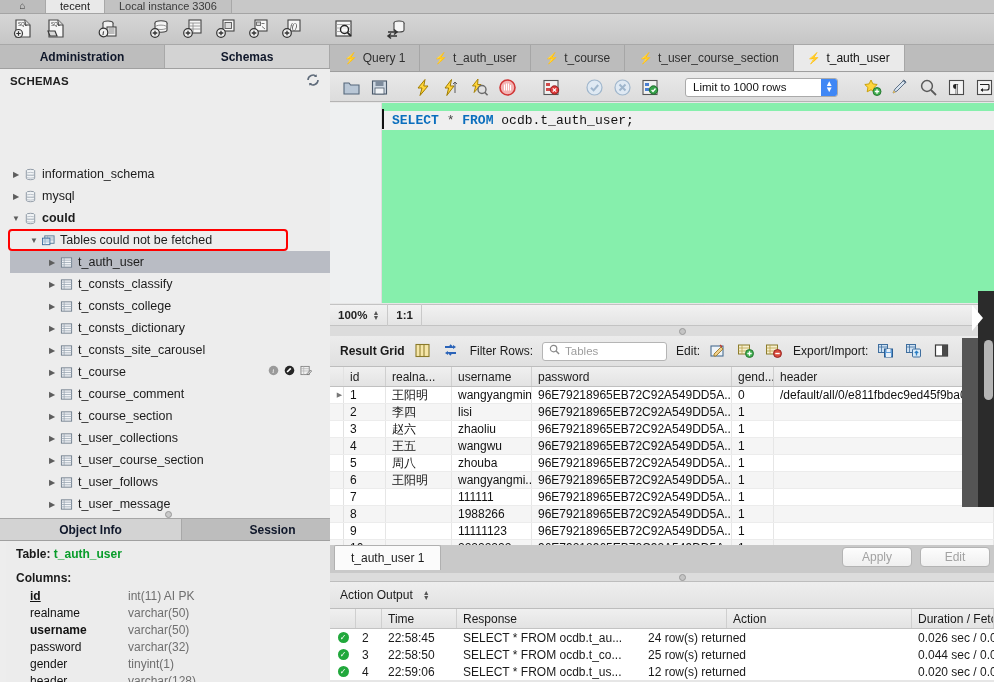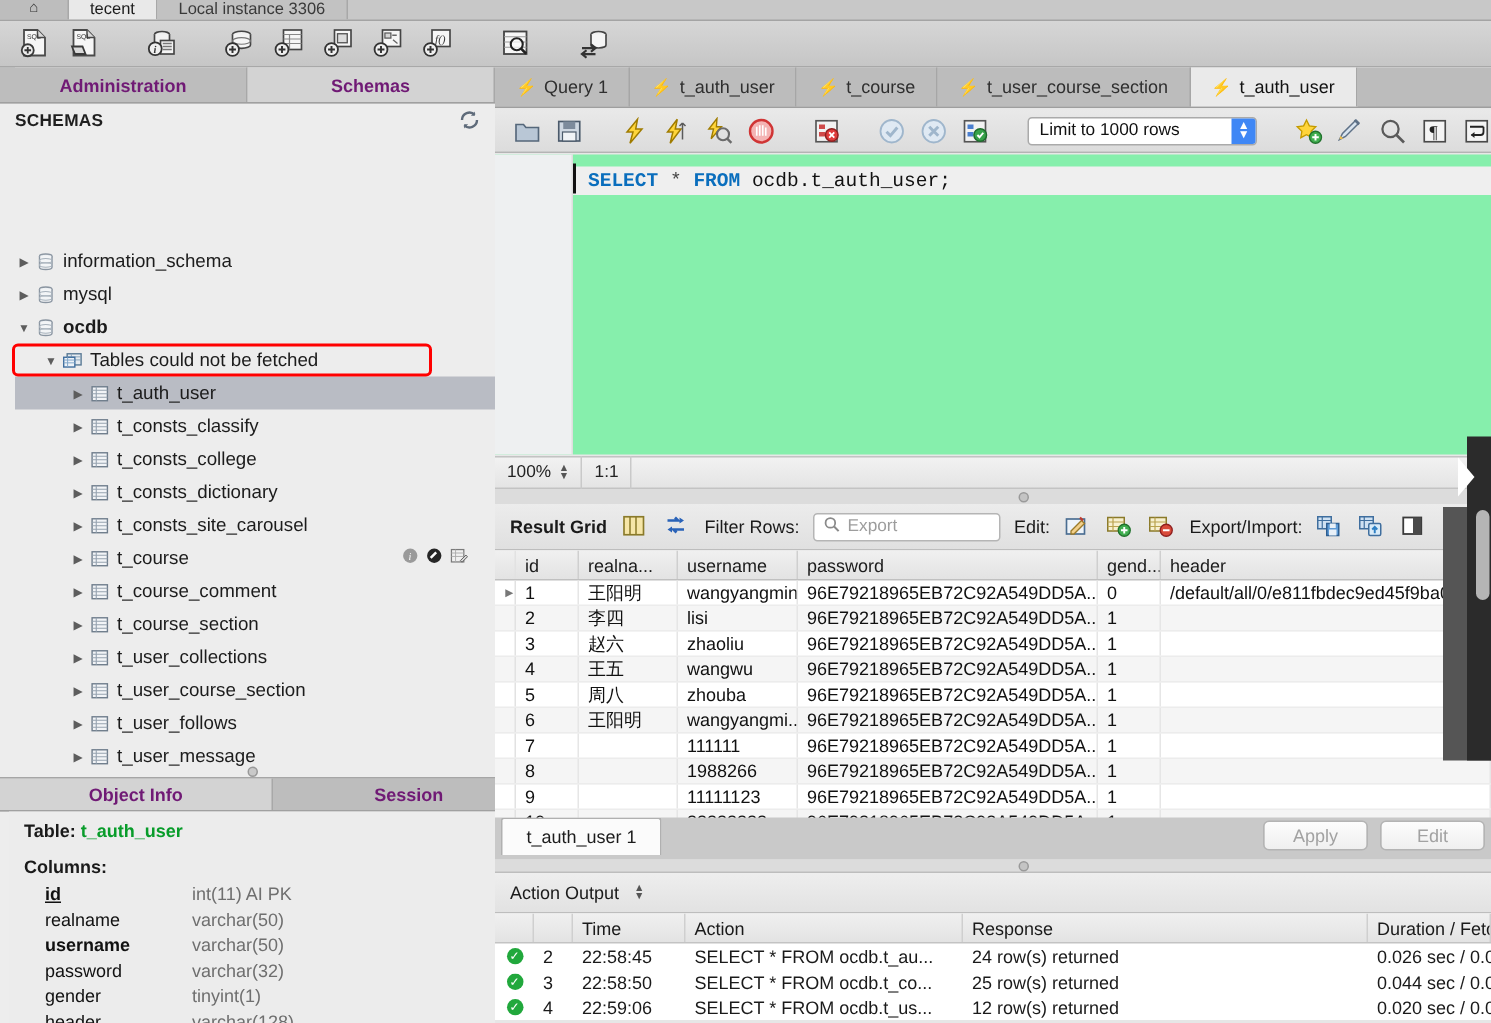--- a/index.html
+++ b/index.html
@@ -39,21 +39,21 @@
   .tbtn svg{ display:block; }
   .tbsep{ width:8px; }
 
   
   .leftpane{ position:absolute; left:0; top:45px; width:330px; height:637px; background:#ededed; }
   .darkstrip{ position:absolute; left:0; top:45px; width:10px; height:166px; background:#272a38; }
 
   .lp-tabs{ position:absolute; left:0; top:0; width:330px; height:24px; display:flex;
     background:#bfbfbf; border-bottom:1px solid #a0a0a0; }
   .lp-tab{ flex:1; display:flex; align-items:center; justify-content:center;
-    font-size:12px; font-weight:bold; color:#701a75; border-right:1px solid #a8a8a8;
+    font-size:12px; font-weight:bold; color:#0f172a; border-right:1px solid #a8a8a8;
     background:#bdbdbd; }
   .lp-tab.active{ background:#d3d3d3; }
 
   .lp-head{ position:absolute; left:0; top:25px; width:330px; height:22px;
     background:#ededed; display:flex; align-items:center; padding:0 10px; }
   .lp-head .t{ font-size:11.5px; font-weight:bold; color:#1f1f1f; letter-spacing:.2px;}
   .lp-head .r{ margin-left:auto; }
 
   .filterbox{ position:absolute; left:16px; top:96px; width:300px; height:19px;
     background:#fff; border:1px solid #b9b9b9; border-radius:10px;
@@ -119,21 +119,21 @@
   .codeline{ position:absolute; left:52px; top:8px; height:19px; width:612px;
      background:#efefef; display:flex; align-items:center; }
   .caret{ position:absolute; left:52px; top:6px; width:2px; height:20px; background:#111; }
   .code{ font-family:"Liberation Mono", monospace; font-size:13px; padding-left:10px; white-space:pre; }
   .kw{ color:#0a6ebd; font-weight:bold; }
   .op{ color:#444; }
   .id{ color:#111; }
 
   .zoombar{ position:absolute; left:0; top:259px; width:664px; height:22px;
      background:linear-gradient(#f2f2f2,#e4e4e4); border-top:1px solid #c3c3c3;
-     border-bottom:1px solid #c3c3c3; display:flex; align-items:center; font-size:11.5px; color:#222; }
+     border-bottom:1px solid #c3c3c3; display:flex; align-items:center; font-size:11.5px; color:#222;font-weight:bold; }
   .zb-cell{ height:22px; display:flex; align-items:center; padding:0 8px; border-right:1px solid #c9c9c9; gap:5px;}
   .stepv{ display:flex; flex-direction:column; line-height:5px; font-size:7px; color:#555; }
 
   .hsplit{ position:absolute; left:0; top:281px; width:664px; height:10px; background:#dcdcdc; }
   .hsplit .dot{ position:absolute; left:349px; top:2px; width:7px; height:7px; background:#c4c4c4;
      border:1px solid #9a9a9a; border-radius:50%; }
 
   .gridbar{ position:absolute; left:0; top:291px; width:664px; height:31px;
      background:linear-gradient(#ececec,#e0e0e0); border-bottom:1px solid #bdbdbd;
      display:flex; align-items:center; padding-left:10px; gap:9px; font-size:12px; }
@@ -356,21 +356,21 @@
         <div class="trow" style="padding-left: 0px;">
           <span class="twist">▼</span>
           <span class="tico">
             <svg width="13" height="13" viewBox="0 0 14 14">
               <ellipse cx="7" cy="3" rx="4.5" ry="1.6" fill="#eef1f4" stroke="#8a95a1" stroke-width="1"></ellipse>
               <path d="M2.5 3v8c0 .9 2 1.6 4.5 1.6s4.5-.7 4.5-1.6V3" fill="#f3f5f7" stroke="#8a95a1" stroke-width="1"></path>
               <ellipse cx="7" cy="6.3" rx="4.5" ry="1.6" fill="none" stroke="#a8b2bc" stroke-width=".8"></ellipse>
               <ellipse cx="7" cy="9.3" rx="4.5" ry="1.6" fill="none" stroke="#a8b2bc" stroke-width=".8"></ellipse>
             </svg>
           </span>
-          <span class="tlabel bold">ocdb</span>
+          <span class="tlabel bold">could</span>
         </div>
         <div class="trow" style="padding-left: 18px;">
           <span class="twist">▼</span>
           <span class="tico">
             <svg width="15" height="13" viewBox="0 0 16 14">
               <rect x="4" y="2" width="10" height="8" fill="#e6ebf0" stroke="#5a7a95" stroke-width="1"></rect>
               <path d="M4 4.2h10M4 6.4h10M7 2v8" stroke="#89a4ba" stroke-width=".7"></path>
               <rect x="1.5" y="4.5" width="8" height="7" fill="#eef3f8" stroke="#3f6e9e" stroke-width="1"></rect>
               <path d="M1.5 6.5h8M1.5 8.5h8M4.3 4.5v7" stroke="#7fa6c8" stroke-width=".7"></path>
             </svg>
@@ -736,21 +736,21 @@
         </svg>
       </span>
       <span class="gb-lab">Filter Rows:</span>
       <div class="searchbox">
         <span>
           <svg width="11" height="11" viewBox="0 0 12 12">
             <circle cx="5" cy="5" r="3.5" fill="none" stroke="#8a8a8a" stroke-width="1.3"></circle>
             <path d="M7.7 7.7L11 11" stroke="#8a8a8a" stroke-width="1.5"></path>
           </svg>
         </span>
-        <span class="ph">Export</span>
+        <span class="ph">Tables</span>
       </div>
       <span class="gb-lab">Edit:</span>
       <span class="sbtn">
         <svg width="17" height="17" viewBox="0 0 17 17">
           <rect x="2" y="4" width="12" height="10" fill="#eef3f8" stroke="#4a6d91" stroke-width="1.1"></rect>
           <path d="M5 12l7-7 2 2-7 7H5z" fill="#f2d08a" stroke="#9a7a2a" stroke-width=".9"></path>
           <path d="M11 3l2 2" stroke="#c0392b" stroke-width="1.4"></path>
         </svg>
       </span>
       <span class="sbtn">
@@ -917,22 +917,22 @@
           <span>▲</span>
           <span>▼</span>
         </span>
     </div>
 
     <div class="aotable">
       <div class="aohead">
         <div class="aoh a-ok"></div>
         <div class="aoh a-n"></div>
         <div class="aoh a-time">Time</div>
+        <div class="aoh a-resp">Response</div>
         <div class="aoh a-act">Action</div>
-        <div class="aoh a-resp">Response</div>
         <div class="aoh a-dur">Duration / Fetch</div>
       </div>
       <div>
           <div class="aorow">
             <div class="aoc a-ok">
               <span class="okdot">✓</span>
             </div>
             <div class="aoc a-n">2</div>
             <div class="aoc a-time">22:58:45</div>
             <div class="aoc a-act">SELECT * FROM ocdb.t_au...</div>

